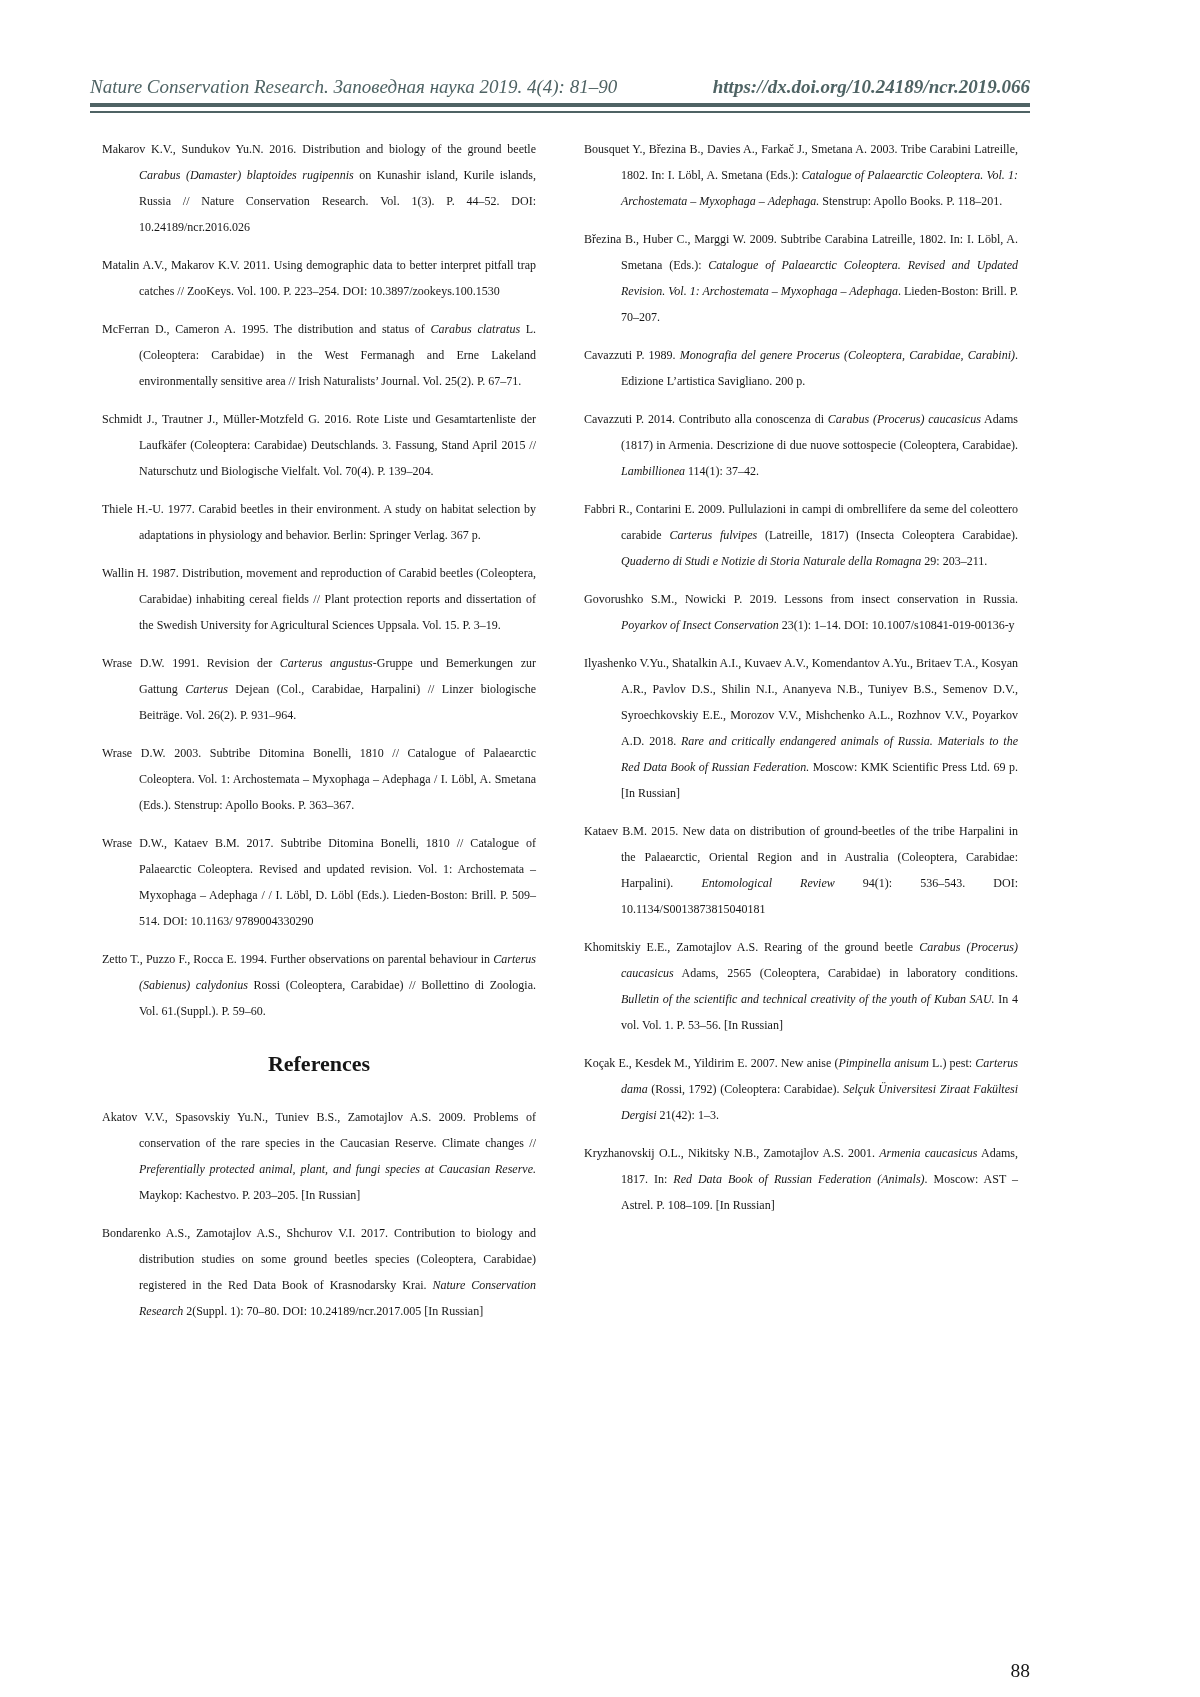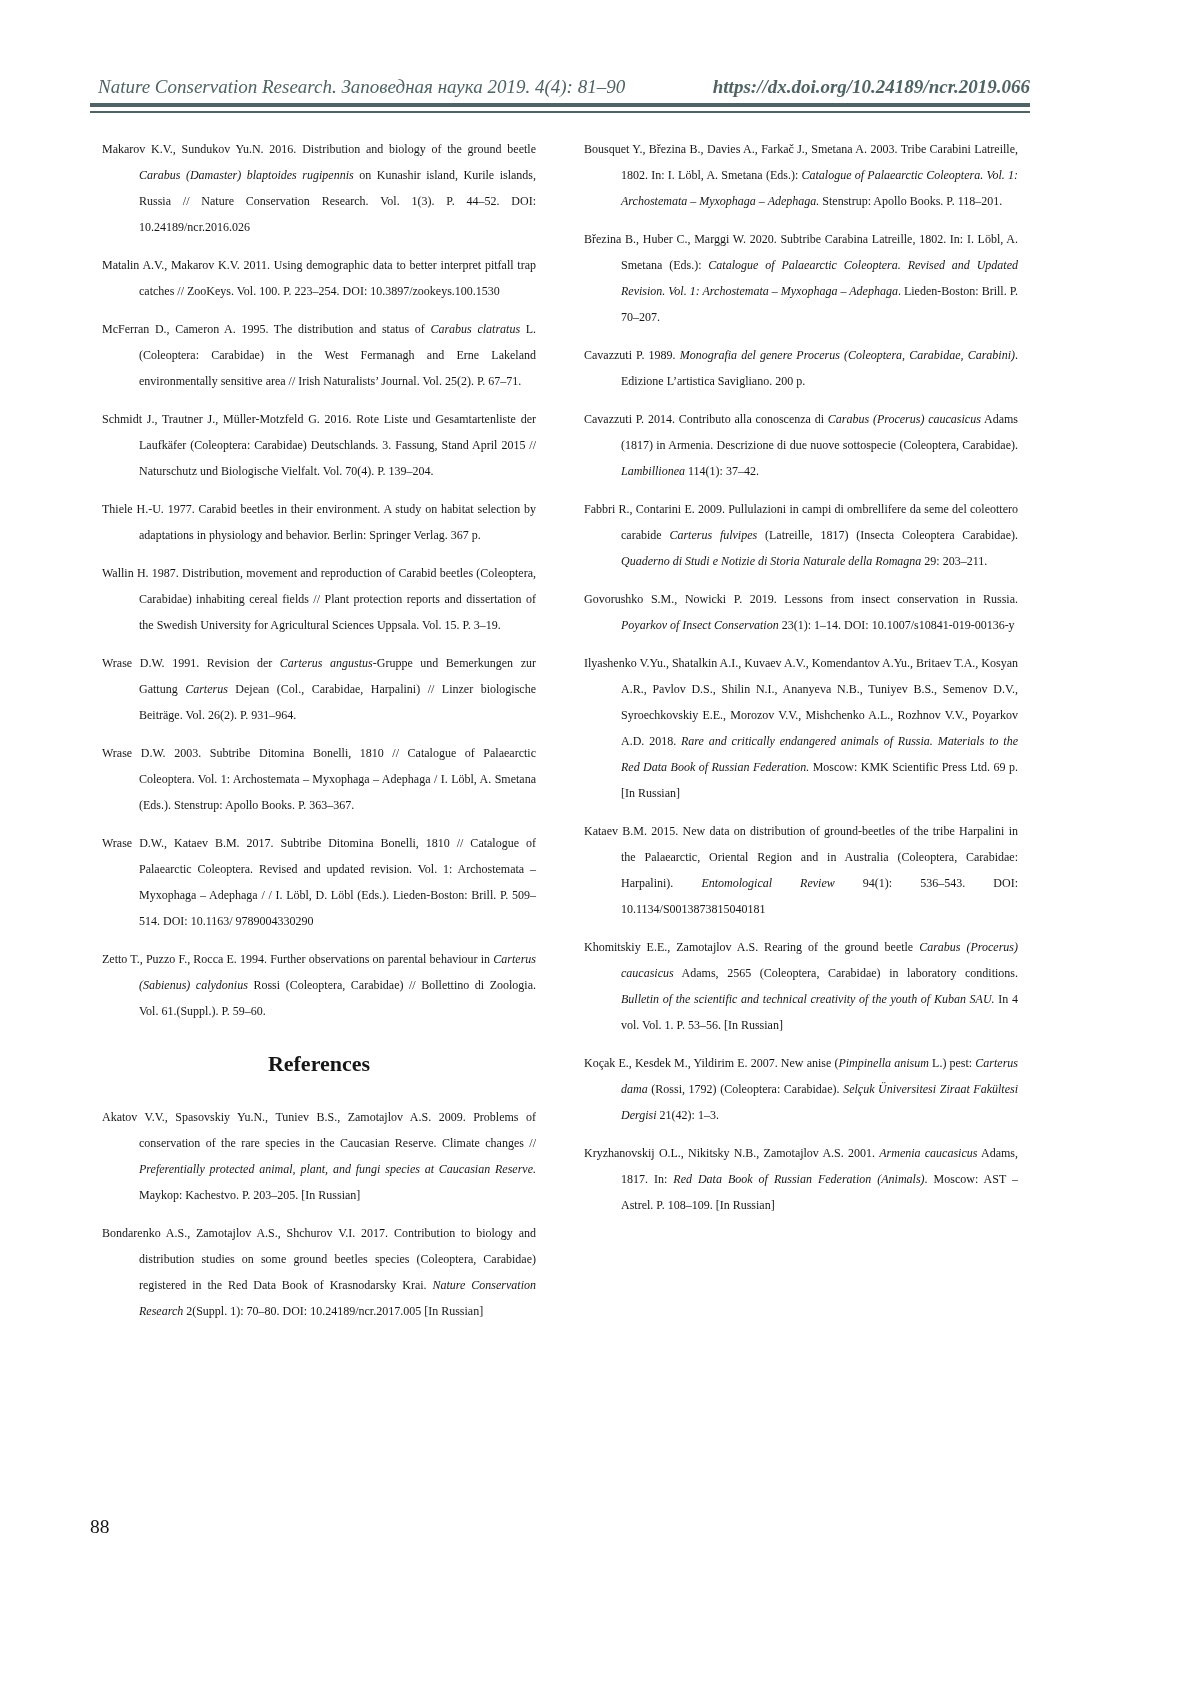--- a/index.html
+++ b/index.html
@@ -19,21 +19,20 @@
     width: 940px;
   }
   .running-head {
     display: flex;
     justify-content: space-between;
     align-items: flex-end;
     font-style: italic;
     font-size: 19px;
     color: var(--accent, #4f6364);
     white-space: nowrap;
-    margin-left: 8px;
   }
   .running-head .doi { font-weight: bold; }
   .head-rule {
     margin-top: 5px;
     height: 4px;
     border-top: 4px solid var(--accent, #4f6364);
     border-bottom: 2px solid var(--accent, #4f6364);
   }
   .cols {
     display: flex;
@@ -51,24 +50,24 @@
   }
   .refs-heading {
     text-align: center;
     font-weight: bold;
     font-size: 22px;
     line-height: 26px;
     margin: 27px 0 27px 0;
   }
   .page-number {
     position: absolute;
-    top: 1516px;
+    top: 1660px;
     left: 90px;
     width: 940px;
-    text-align: left;
+    text-align: right;
     font-size: 19.5px;
   }
 </style>
 </head>
 <body>
 
 <div class="sheet">
 
   <div class="running-head">
     <span class="journal">Nature Conservation Research. Заповедная наука 2019. 4(4): 81–90</span>
@@ -97,21 +96,21 @@
 
       <div>
           <p class="ref"><span>Akatov V.V., Spasovskiy Yu.N., Tuniev B.S., Zamotajlov A.S. 2009. Problems of conservation of the rare species in the Caucasian Reserve. Climate changes // </span><i>Preferentially protected animal, plant, and fungi species at Caucasian Reserve.</i><span> Maykop: Kachestvo. P. 203–205. [In Russian]</span></p>
           <p class="ref"><span>Bondarenko A.S., Zamotajlov A.S., Shchurov V.I. 2017. Contribution to biology and distribution studies on some ground beetles species (Coleoptera, Carabidae) registered in the Red Data Book of Krasnodarsky Krai. </span><i>Nature Conservation Research</i><span> 2(Suppl. 1): 70–80. DOI: 10.24189/ncr.2017.005 [In Russian]</span></p>
         </div>
     </div>
 
     <div class="col">
       <div>
           <p class="ref"><span>Bousquet Y., Březina B., Davies A., Farkač J., Smetana A. 2003. Tribe Carabini Latreille, 1802. In: I. Löbl, A. Smetana (Eds.): </span><i>Catalogue of Palaearctic Coleoptera. Vol. 1: Archostemata – Myxophaga – Adephaga.</i><span> Stenstrup: Apollo Books. P. 118–201.</span></p>
-          <p class="ref"><span>Březina B., Huber C., Marggi W. 2020. Subtribe Carabina Latreille, 1802. In: I. Löbl, A. Smetana (Eds.): </span><i>Catalogue of Palaearctic Coleoptera. Revised and Updated Revision. Vol. 1: Archostemata – Myxophaga – Adephaga</i><span>. Lieden-Boston: Brill. P. 70–207.</span></p>
+          <p class="ref"><span>Březina B., Huber C., Marggi W. 2009. Subtribe Carabina Latreille, 1802. In: I. Löbl, A. Smetana (Eds.): </span><i>Catalogue of Palaearctic Coleoptera. Revised and Updated Revision. Vol. 1: Archostemata – Myxophaga – Adephaga</i><span>. Lieden-Boston: Brill. P. 70–207.</span></p>
           <p class="ref"><span>Cavazzuti P. 1989. </span><i>Monografia del genere Procerus (Coleoptera, Carabidae, Carabini)</i><span>. Edizione L’artistica Savigliano. 200 p.</span></p>
           <p class="ref"><span>Cavazzuti P. 2014. Contributo alla conoscenza di </span><i>Carabus (Procerus) caucasicus</i><span> Adams (1817) in Armenia. Descrizione di due nuove sottospecie (Coleoptera, Carabidae). </span><i>Lambillionea</i><span> 114(1): 37–42.</span></p>
           <p class="ref"><span>Fabbri R., Contarini E. 2009. Pullulazioni in campi di ombrellifere da seme del coleottero carabide </span><i>Carterus fulvipes</i><span> (Latreille, 1817) (Insecta Coleoptera Carabidae). </span><i>Quaderno di Studi e Notizie di Storia Naturale della Romagna</i><span> 29: 203–211.</span></p>
           <p class="ref"><span>Govorushko S.M., Nowicki P. 2019. Lessons from insect conservation in Russia. </span><i>Poyarkov of Insect Conservation</i><span> 23(1): 1–14. DOI: 10.1007/s10841-019-00136-y</span></p>
           <p class="ref"><span>Ilyashenko V.Yu., Shatalkin A.I., Kuvaev A.V., Komendantov A.Yu., Britaev T.A., Kosyan A.R., Pavlov D.S., Shilin N.I., Ananyeva N.B., Tuniyev B.S., Semenov D.V., Syroechkovskiy E.E., Morozov V.V., Mishchenko A.L., Rozhnov V.V., Poyarkov A.D. 2018. </span><i>Rare and critically endangered animals of Russia. Materials to the Red Data Book of Russian Federation.</i><span> Moscow: KMK Scientific Press Ltd. 69 p. [In Russian]</span></p>
           <p class="ref"><span>Kataev B.M. 2015. New data on distribution of ground-beetles of the tribe Harpalini in the Palaearctic, Oriental Region and in Australia (Coleoptera, Carabidae: Harpalini). </span><i>Entomological Review</i><span> 94(1): 536–543. DOI: 10.1134/S0013873815040181</span></p>
           <p class="ref"><span>Khomitskiy E.E., Zamotajlov A.S. Rearing of the ground beetle </span><i>Carabus (Procerus) caucasicus</i><span> Adams, 2565 (Coleoptera, Carabidae) in laboratory conditions. </span><i>Bulletin of the scientific and technical creativity of the youth of Kuban SAU.</i><span> In 4 vol. Vol. 1. P. 53–56. [In Russian]</span></p>
           <p class="ref"><span>Koçak E., Kesdek M., Yildirim E. 2007. New anise (</span><i>Pimpinella anisum</i><span> L.) pest: </span><i>Carterus dama</i><span> (Rossi, 1792) (Coleoptera: Carabidae). </span><i>Selçuk Üniversitesi Ziraat Fakültesi Dergisi</i><span> 21(42): 1–3.</span></p>
           <p class="ref"><span>Kryzhanovskij O.L., Nikitsky N.B., Zamotajlov A.S. 2001. </span><i>Armenia caucasicus</i><span> Adams, 1817. In: </span><i>Red Data Book of Russian Federation (Animals)</i><span>. Moscow: AST – Astrel. P. 108–109. [In Russian]</span></p>
         </div>

